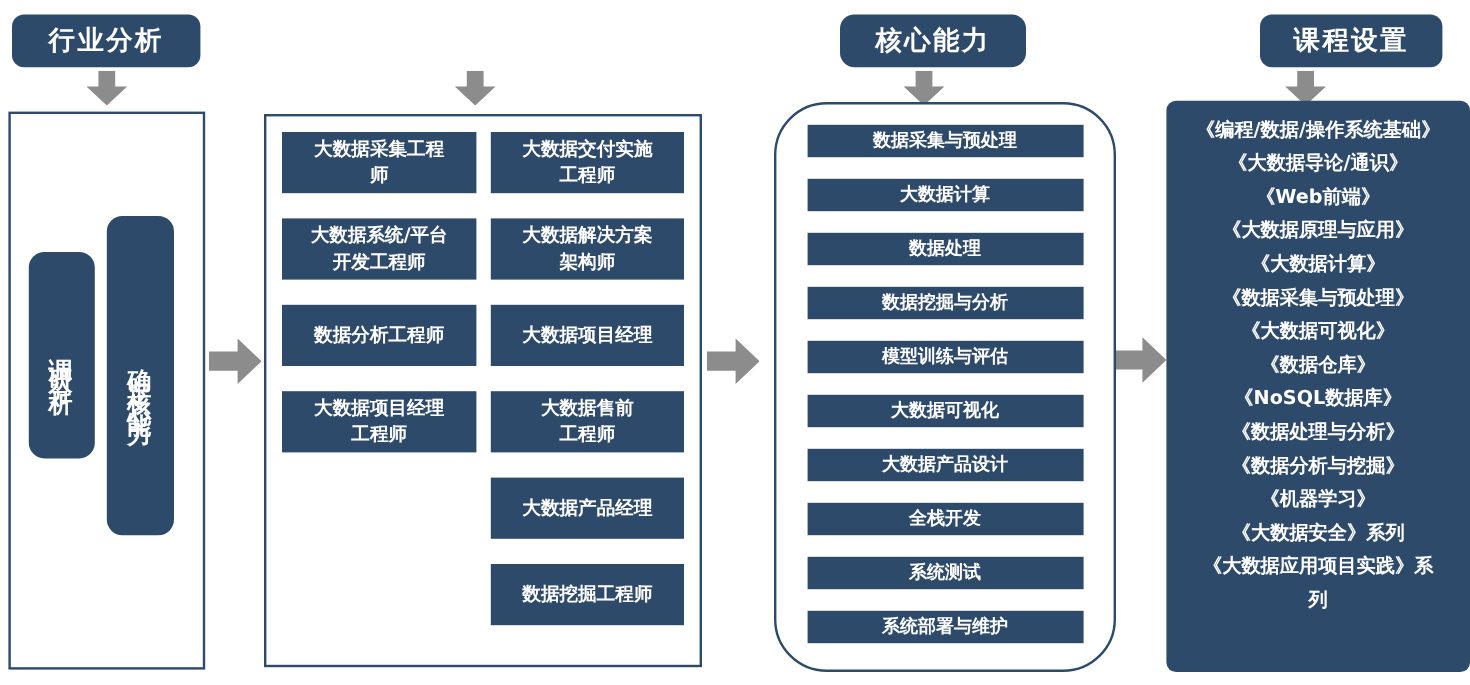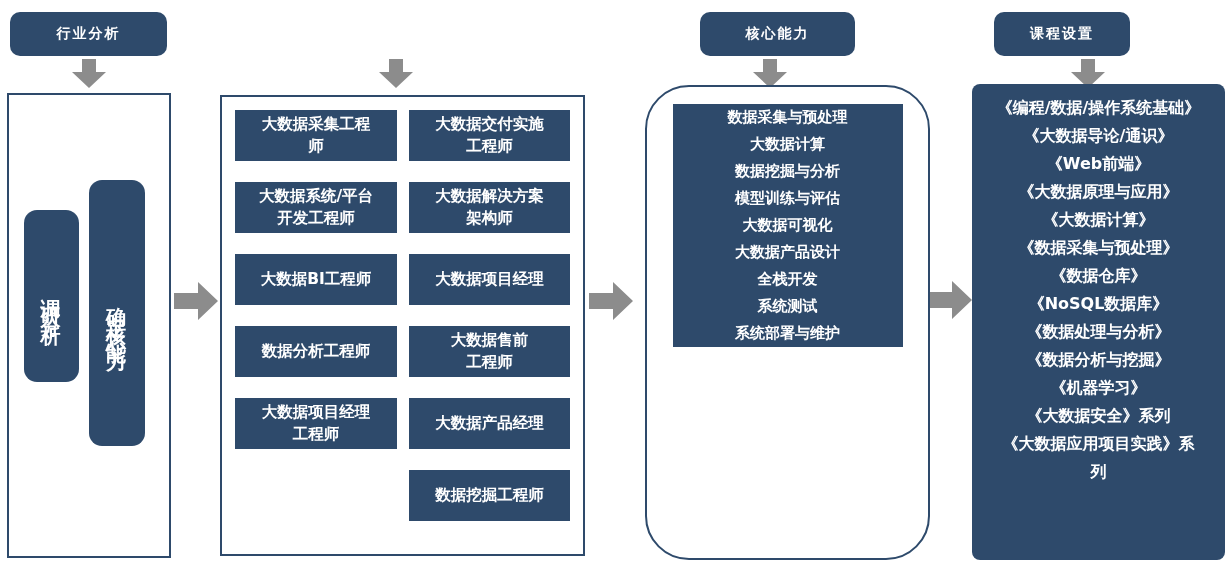--- a/index.html
+++ b/index.html
@@ -9,28 +9,28 @@
     --text-white:#FFFFFF;
   }
   html,body{margin:0;padding:0;background:#fff;}
   .canvas{
     position:relative;width:1225px;height:571px;background:var(--panel-bg);
     font-family:"DejaVu Sans","Liberation Sans",sans-serif;overflow:hidden;
   }
   
   .header-pill{
     position:absolute;top:12px;height:44px;background:var(--navy);
-    color:var(--text-white);font-weight:bold;font-size:14px;
+    color:var(--text-white);font-weight:bold;font-size:22px;
     display:flex;align-items:center;justify-content:center;
     border-radius:10px;letter-spacing:2px;box-sizing:border-box;
   }
   #hdr1{left:10px;width:157px;}
   #hdr2{left:318px;width:156px;}
-  #hdr3{left:700px;width:155px;}
-  #hdr4{left:994px;width:136px;}
+  #hdr3{left:700px;width:155px;border-radius:12px;}
+  #hdr4{left:1050px;width:152px;}
   
   .down-arrow{position:absolute;top:59px;width:34px;height:29px;}
   #da1{left:72px;} #da2{left:379px;} #da3{left:753px;} #da4{left:1071px;}
   .right-arrow{position:absolute;width:44px;height:38px;}
   #ra1{left:174px;top:282px;}
   #ra2{left:589px;top:282px;}
   #ra3{left:928px;top:281px;}
   .arrow-svg{display:block;}
   
   .panel-outline{
@@ -55,21 +55,21 @@
   #jobs-left{left:13px;width:162px;}
   #jobs-right{left:187px;width:161px;}
   .job-card{
     background:var(--navy);color:var(--text-white);font-weight:bold;
     font-size:15.5px;line-height:1.38;text-align:center;white-space:pre-line;
     min-height:51px;display:flex;align-items:center;justify-content:center;
     box-sizing:border-box;padding:3px 4px;
   }
   
   #box3{left:645px;top:85px;width:285px;height:475px;border-radius:44px;
-    display:flex;flex-direction:column;align-items:center;padding-top:17px;}
+    display:flex;flex-direction:column;align-items:center;gap:18px;padding-top:17px;}
   .ability-bar{
     width:230px;min-height:27px;background:var(--navy);color:var(--text-white);
     font-weight:bold;font-size:15px;display:flex;align-items:center;justify-content:center;
     flex:0 0 auto;
   }
   
   #box4{
     position:absolute;left:972px;top:84px;width:253px;height:476px;
     background:var(--navy);border-radius:8px;box-sizing:border-box;
     color:var(--text-white);font-weight:bold;font-size:16px;line-height:28px;
@@ -127,57 +127,58 @@
     <div class="vpill" id="vp1">调研分析</div>
     <div class="vpill" id="vp2">确定核心能力</div>
   </div>
 
   <div class="panel-outline" id="box2">
     <div class="jobs-col" id="jobs-left">
       <div class="job-card">大数据采集工程
 师</div>
       <div class="job-card">大数据系统/平台
 开发工程师</div>
-      <div class="job-card">大数据BI工程师</div>
       <div class="job-card">数据分析工程师</div>
       <div class="job-card">大数据项目经理
 工程师</div>
     </div>
     <div class="jobs-col" id="jobs-right">
       <div class="job-card">大数据交付实施
 工程师</div>
       <div class="job-card">大数据解决方案
 架构师</div>
       <div class="job-card">大数据项目经理</div>
       <div class="job-card">大数据售前
 工程师</div>
       <div class="job-card">大数据产品经理</div>
       <div class="job-card">数据挖掘工程师</div>
     </div>
   </div>
 
   <div class="panel-outline" id="box3">
     <div class="ability-bar">数据采集与预处理</div>
     <div class="ability-bar">大数据计算</div>
+    <div class="ability-bar">数据处理</div>
     <div class="ability-bar">数据挖掘与分析</div>
     <div class="ability-bar">模型训练与评估</div>
     <div class="ability-bar">大数据可视化</div>
     <div class="ability-bar">大数据产品设计</div>
     <div class="ability-bar">全栈开发</div>
     <div class="ability-bar">系统测试</div>
     <div class="ability-bar">系统部署与维护</div>
   </div>
 
   <div id="box4">
     <div class="course-line">《编程/数据/操作系统基础》</div>
     <div class="course-line">《大数据导论/通识》</div>
     <div class="course-line">《Web前端》</div>
     <div class="course-line">《大数据原理与应用》</div>
     <div class="course-line">《大数据计算》</div>
     <div class="course-line">《数据采集与预处理》</div>
+    <div class="course-line">《大数据可视化》</div>
     <div class="course-line">《数据仓库》</div>
     <div class="course-line">《NoSQL数据库》</div>
     <div class="course-line">《数据处理与分析》</div>
     <div class="course-line">《数据分析与挖掘》</div>
     <div class="course-line">《机器学习》</div>
     <div class="course-line">《大数据安全》系列</div>
     <div class="course-line">《大数据应用项目实践》系
 列</div>
   </div>
 

